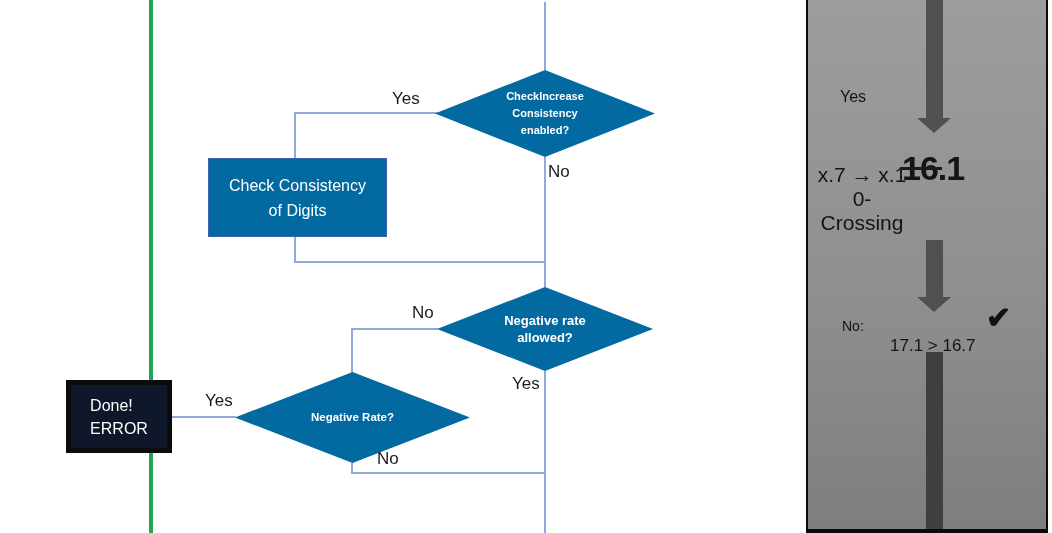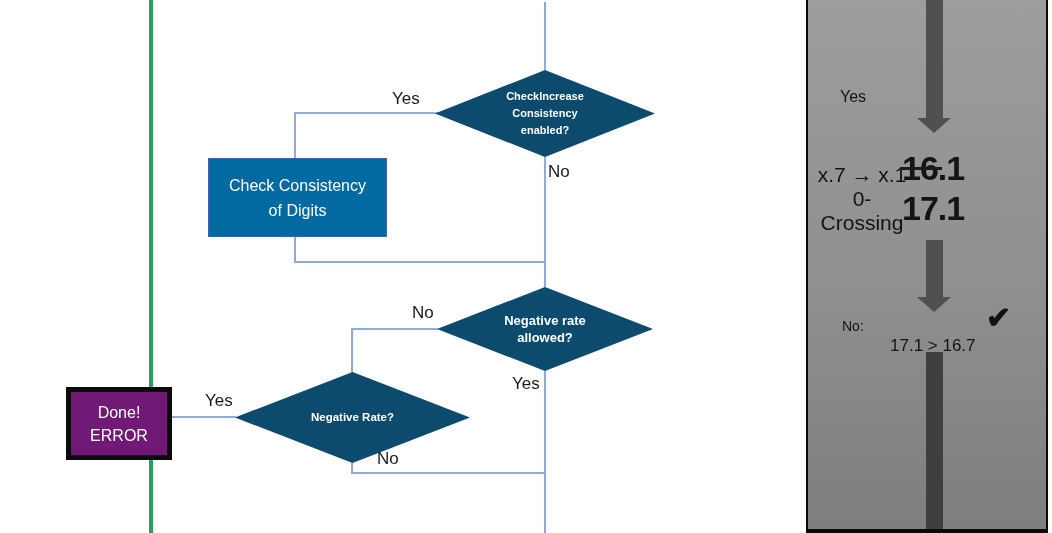--- a/index.html
+++ b/index.html
@@ -4,35 +4,35 @@
 <style>
   html,body{margin:0;padding:0;background:#fff;}
   #slide{
     position:relative;width:1052px;height:533px;background:#ffffff;
     overflow:hidden;font-family:"Liberation Sans",sans-serif;
   }
   .conn{position:absolute;background:#8FAADC;}
   .h2{height:2px;} .w2{width:2px;}
   .green-line{position:absolute;left:149px;top:0;width:4px;height:533px;background:#23A455;}
   .diamond{
-    position:absolute;background:#0c4a6e;
+    position:absolute;background:#0369a1;
     clip-path:polygon(50% 0,100% 50%,50% 100%,0 50%);
     display:flex;align-items:center;justify-content:center;
     text-align:center;color:#fff;font-weight:600;
     white-space:pre-line;
   }
   .proc{
     position:absolute;background:#0369a1;border:1px solid #3B63AE;
     display:flex;align-items:center;justify-content:center;text-align:center;
     color:#fff;white-space:pre-line;
   }
   .terminal{
-    position:absolute;background:#701a75;border:5px solid #0b0b0b;
-    display:flex;align-items:center;justify-content:center;text-align:center;
-    color:#fff;white-space:pre-line;margin-top:7px;
+    position:absolute;background:#0f172a;border:5px solid #0b0b0b;
+    display:flex;align-items:center;justify-content:center;text-align:left;
+    color:#fff;white-space:pre-line;
   }
   .lbl{position:absolute;color:#1b1b1b;font-size:17px;}
   
   #panel{
     position:absolute;left:806px;top:0;width:238px;height:529px;
     background:linear-gradient(to bottom,#9d9d9d 0%,#8f8f8f 55%,#7e7e7e 100%);
     border-left:2px solid #0a0a0a;border-right:2px solid #0a0a0a;border-bottom:4px solid #0a0a0a;
   }
   .shaft{position:absolute;left:118px;width:17px;background:#505050;}
   .ahead{
@@ -97,21 +97,20 @@
     <div class="panel-text" style="left:32px;top:88px;font-size:16px;">Yes</div>
 
     <div class="shaft" style="top:0;height:118px;"></div>
     <div class="ahead" style="top:118px;"></div>
 
     <div class="panel-text rule">x.7 → x.1
 0-Crossing</div>
 
     <div class="panel-text nums">
       <div><span class="num-struck"><span>16</span><i class="strikebar"></i></span><span>.1</span></div>
-      <div>17.1</div>
     </div>
 
     <div class="shaft" style="top:240px;height:57px;"></div>
     <div class="ahead" style="top:297px;"></div>
 
     <div class="panel-text" style="left:34px;top:318px;font-size:14px;">No:</div>
     <div class="panel-text" style="left:82px;top:318px;font-size:17px;margin-top:18px;">17.1 &gt; 16.7</div>
     <div class="panel-text check" style="left:178px;top:300px;">✔</div>
 
     <div class="shaft" style="top:352px;height:177px;background:#3F3F3F;"></div>

